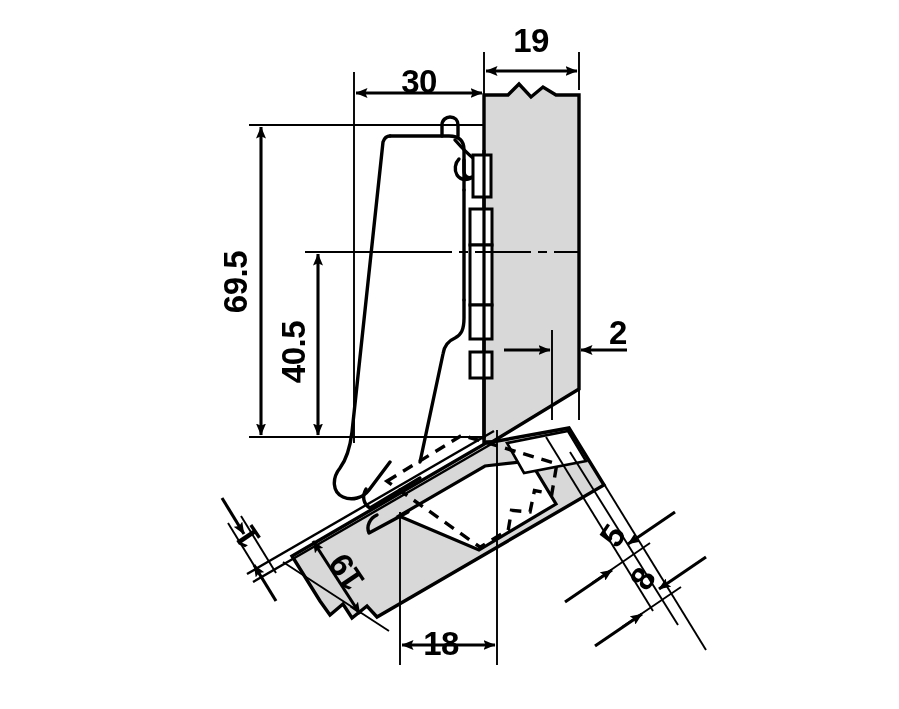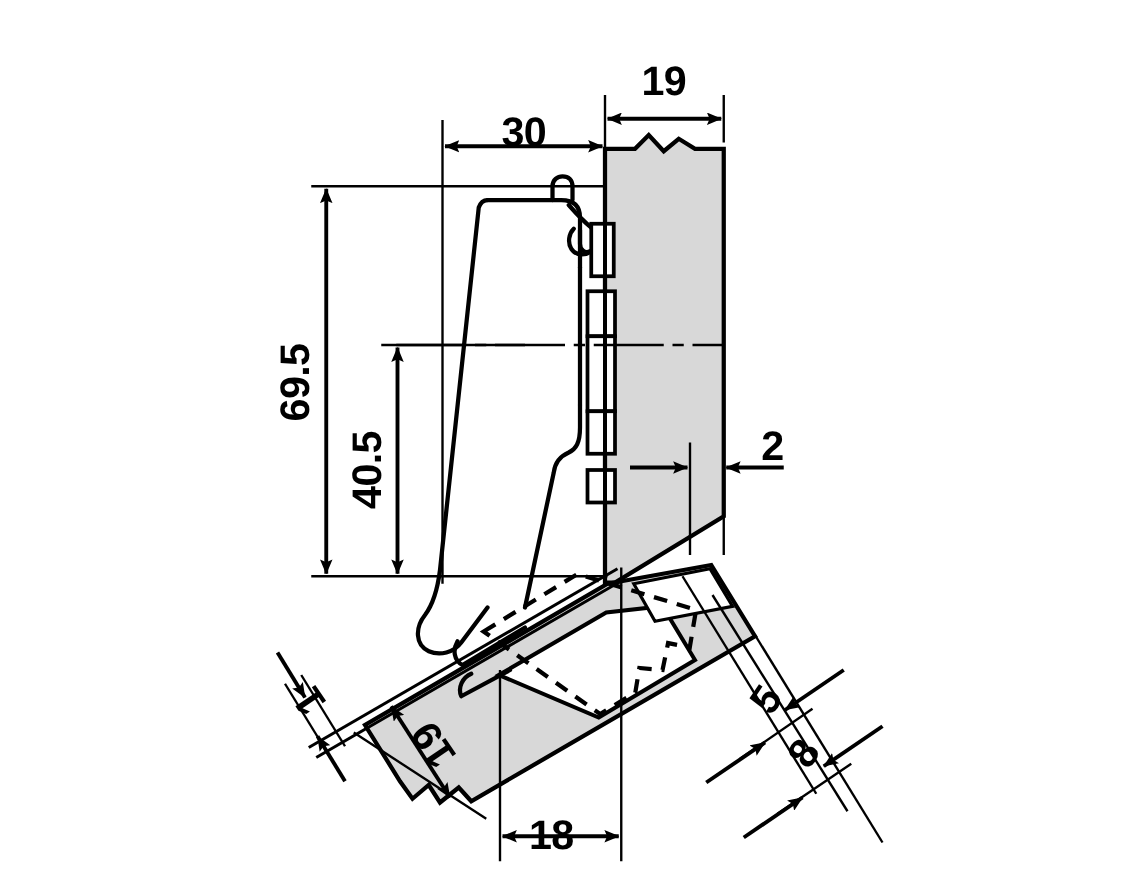--- a/index.html
+++ b/index.html
@@ -15,21 +15,20 @@
     overflow: hidden;
     position: relative;
   }
   #drawing-root {
     position: absolute;
     left: 0;
     top: 0;
     width: 899px;
     height: 543px;
     background: #ffffff;
-    margin-top: 24px;
   }
   svg.tech-drawing {
     display: block;
     width: 899px;
     height: 709px;
     background: #ffffff;
   }
   .dim-text {
     font-family: "Liberation Sans", sans-serif;
     font-size: 33px;

